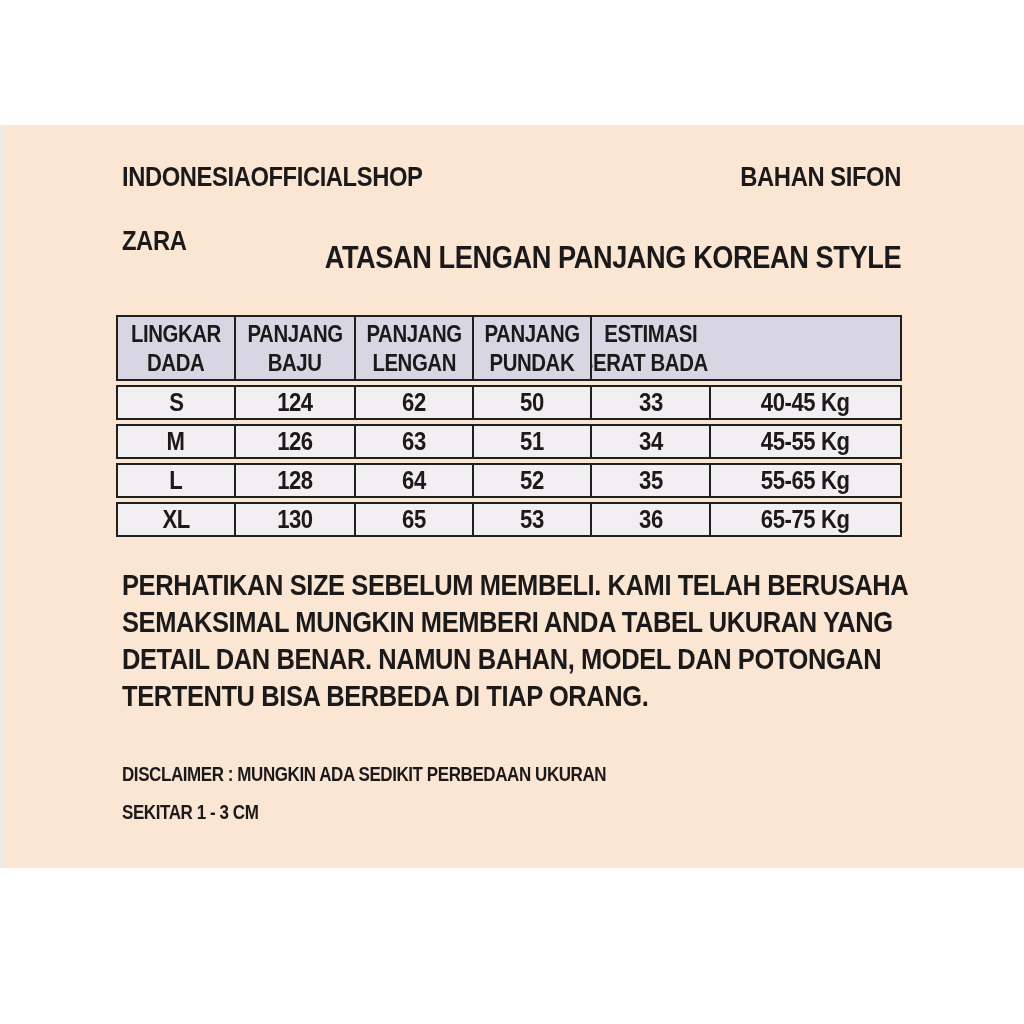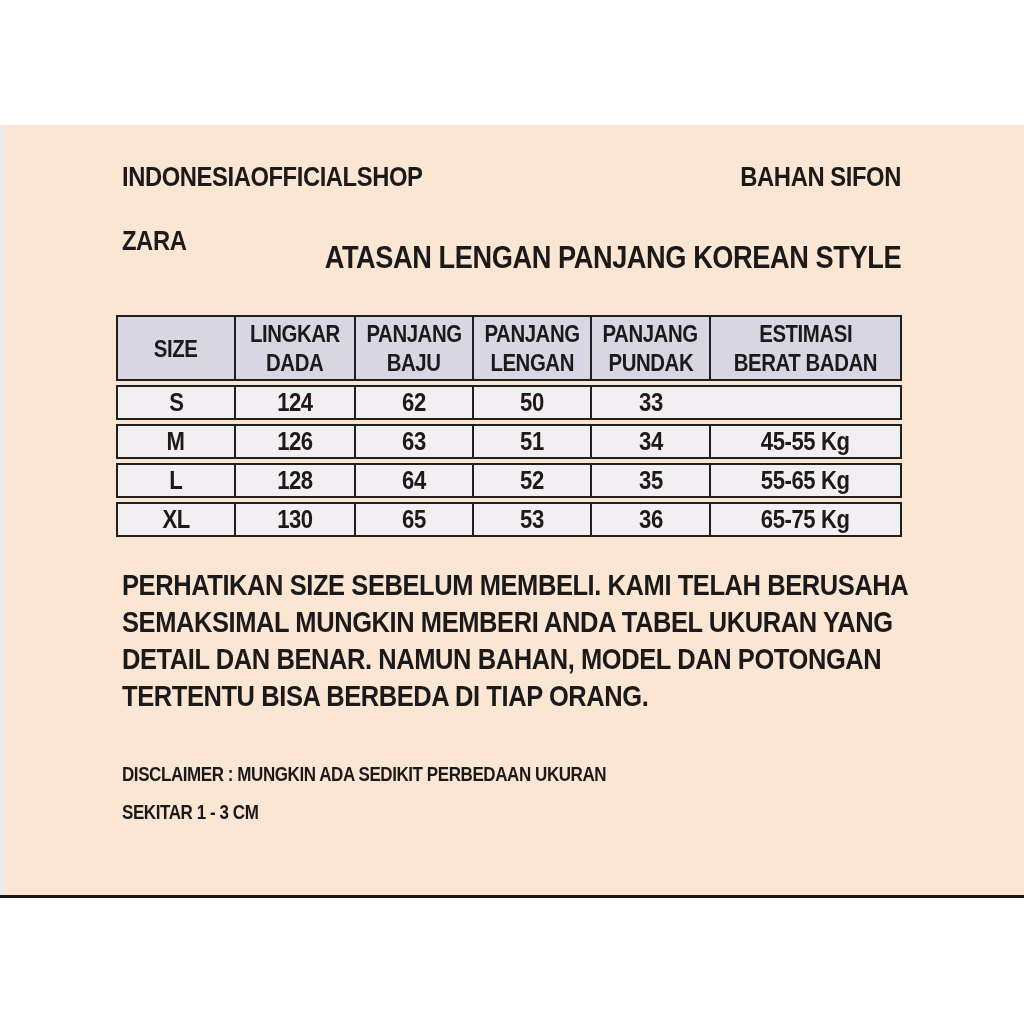--- a/index.html
+++ b/index.html
@@ -3,21 +3,21 @@
 <meta charset="utf-8">
 <style>
   html, body {
     margin: 0;
     padding: 0;
     background: #ffffff;
   }
   .canvas {
     position: relative;
     width: 1024px;
-    height: 1024px;
+    height: 868px;
     background: #ffffff;
     overflow: hidden;
     font-family: "Liberation Sans", sans-serif;
     color: #1b191a;
   }
   
   .panel {
     position: absolute;
     left: 0;
     top: 125px;
@@ -124,24 +124,20 @@
     <div class="edge-strip"></div>
 
     <div class="txt shop-name" style="top:36px"><span class="cx">INDONESIAOFFICIALSHOP</span></div>
     <div class="txt material" style="top:36px"><span class="cxr">BAHAN SIFON</span></div>
     <div class="txt brand" style="top:100px"><span class="cx">ZARA</span></div>
     <div class="txt product-title" style="top:114px"><span class="cxr">ATASAN LENGAN PANJANG KOREAN STYLE</span></div>
 
     <div class="size-table">
       <div class="t-row t-head">
         <div class="t-cell">
-          <span class="cxc line">SIZE</span>
-            <span class="cxc line"></span>
-        </div>
-        <div class="t-cell">
           <span class="cxc line">LINGKAR</span>
             <span class="cxc line">DADA</span>
         </div>
         <div class="t-cell">
           <span class="cxc line">PANJANG</span>
             <span class="cxc line">BAJU</span>
         </div>
         <div class="t-cell">
           <span class="cxc line">PANJANG</span>
             <span class="cxc line">LENGAN</span>
@@ -164,20 +160,23 @@
             <span class="cxc">124</span>
           </div>
         <div class="t-cell">
             <span class="cxc">62</span>
           </div>
         <div class="t-cell">
             <span class="cxc">50</span>
           </div>
         <div class="t-cell">
             <span class="cxc">33</span>
+          </div>
+        <div class="t-cell">
+            <span class="cxc">40-45 Kg</span>
           </div>
       </div>
 
       <div class="t-row t-body">
         <div class="t-cell">
             <span class="cxc">M</span>
           </div>
         <div class="t-cell">
             <span class="cxc">126</span>
           </div>

